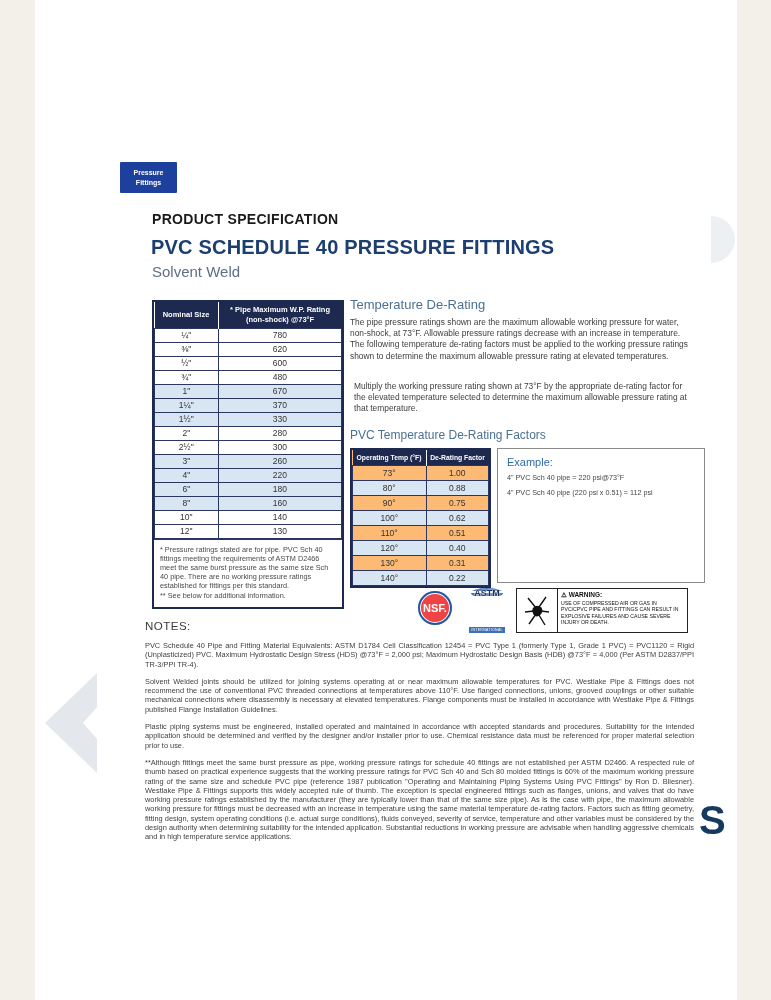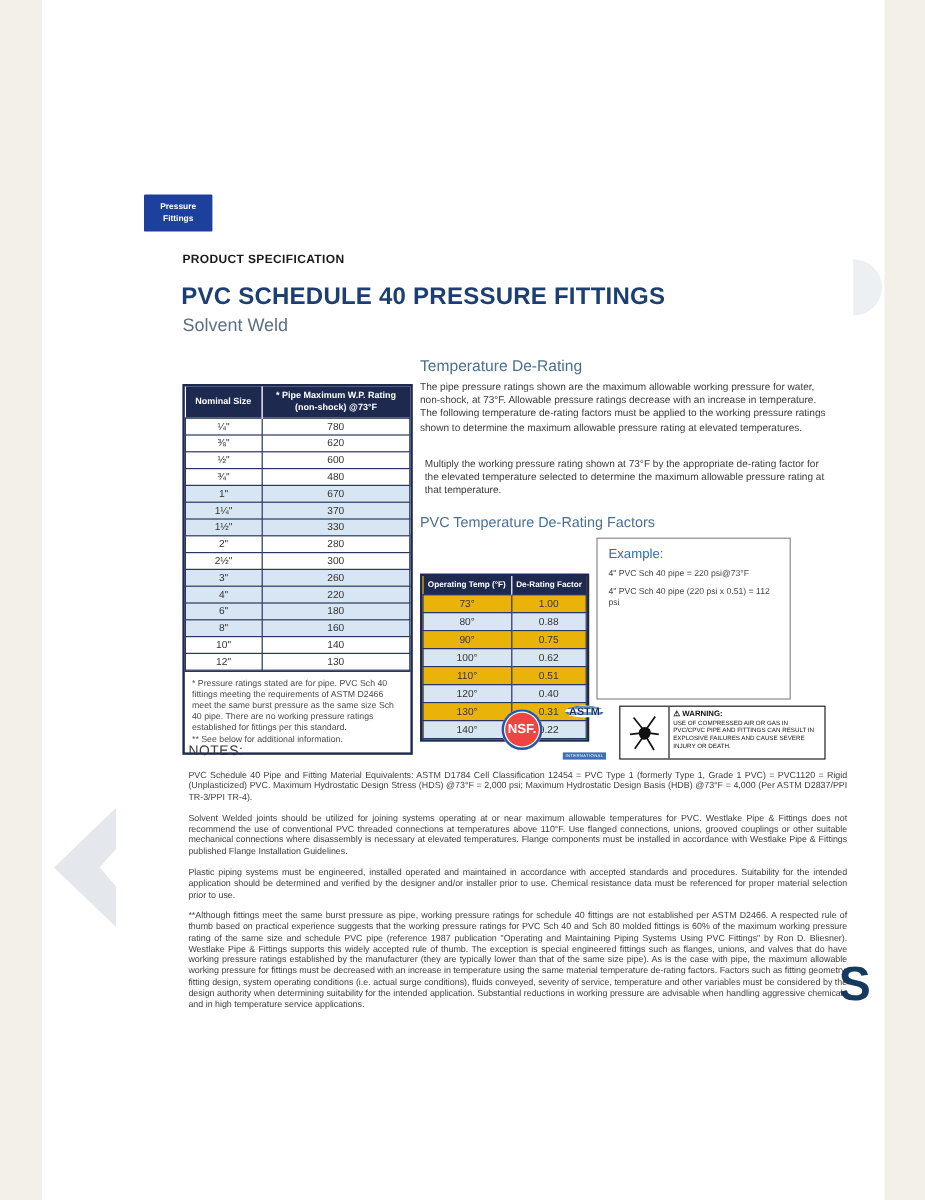--- a/index.html
+++ b/index.html
@@ -13,26 +13,26 @@
   .abs{position:absolute;}
 
   
   .badge{
     left:120px;top:162px;width:57px;height:31px;background:#1e409d;
     color:#fff;font-size:7px;font-weight:bold;line-height:1.35;
     display:flex;flex-direction:column;align-items:center;justify-content:center;
     text-align:center;border-radius:1px;
   }
 
-  .eyebrow{left:152px;top:211px;font-size:10px;font-weight:bold;color:#1a1a1a;letter-spacing:.3px;}
+  .eyebrow{left:152px;top:211px;font-size:14px;font-weight:bold;color:#1a1a1a;letter-spacing:.3px;}
   .title{left:151px;top:236px;font-size:20px;font-weight:bold;color:#1c3e70;letter-spacing:.2px;}
   .subtitle{left:152px;top:263px;font-size:15px;color:#5d7083;}
 
   
-  .ptable-wrap{left:152px;top:300px;width:192px;border:2px solid #1e2950;background:#fff;box-sizing:border-box;margin-top:20px;}
+  .ptable-wrap{left:152px;top:300px;width:192px;border:2px solid #1e2950;background:#fff;box-sizing:border-box;}
   table{border-collapse:collapse;width:100%;}
   .ptable th{
     background:#1e2950;color:#fff;font-size:7.5px;font-weight:bold;
     padding:3px 2px;line-height:1.3;text-align:center;
   }
   .ptable th:first-child{width:34%;border-right:1px solid #fff;}
   .ptable td, .dtable td{
     border:1px solid #2a3560;text-align:center;color:#333;
     font-size:8.5px;height:13px;padding:0 2px;line-height:13px;
   }
@@ -43,30 +43,30 @@
   }
   .ptable-foot div{margin:0 0 1px 0;}
 
   
   .h-blue{color:#4b7192;font-weight:400;}
   .tdr-head{left:350px;top:297px;font-size:13px;}
   .tdr-p1{left:350px;top:317px;width:341px;font-size:8.4px;line-height:11.2px;color:#3d3d3d;}
   .tdr-p2{left:354px;top:381px;width:341px;font-size:8.4px;line-height:11.2px;color:#3d3d3d;}
   .fact-head{left:350px;top:428px;font-size:12px;}
 
-  .dtable-wrap{left:350px;top:448px;width:141px;border:2px solid #1e2950;background:#eab308;box-sizing:border-box;margin-top:30px;}
+  .dtable-wrap{left:350px;top:448px;width:141px;border:2px solid #1e2950;background:#fdba74;box-sizing:border-box;}
   .dtable th{
     background:#1e2950;color:#fff;font-size:6.8px;font-weight:bold;
     padding:4px 1px;text-align:center;
   }
   .dtable th:first-child{border-right:1px solid #fff;}
   .dtable td{height:14px;line-height:14px;}
 
   .example{
-    left:497px;top:448px;width:162px;height:135px;border:1px solid #8a8a8a;
+    left:497px;top:448px;width:208px;height:135px;border:1px solid #8a8a8a;
     box-sizing:border-box;padding:7px 9px;background:#fff;
   }
   .example-h{font-size:11px;color:#2f6bab;margin:0 0 2px 0;}
   .example-lines p{font-size:7.2px;line-height:8.8px;color:#464646;margin:6px 0 0 0;}
 
   
   .nsf{
     left:418px;top:591px;width:34px;height:34px;border-radius:50%;
     background:#ef4444;color:#fff;font-size:11px;font-weight:bold;
     display:flex;align-items:center;justify-content:center;
@@ -84,21 +84,21 @@
   .warnbox{
     left:516px;top:588px;width:172px;height:45px;border:1.5px solid #222;
     background:#fff;box-sizing:border-box;display:flex;
   }
   .warn-graphic{width:40px;border-right:1.5px solid #222;display:flex;align-items:center;justify-content:center;}
   .warn-text{flex:1;padding:2px 3px;}
   .warn-title{font-size:6.5px;font-weight:bold;color:#111;margin:0;}
   .warn-body{font-size:5.2px;line-height:6.4px;color:#111;margin:1px 0 0 0;}
 
   
-  .notes{left:145px;top:620px;width:549px;margin-left:12px;}
+  .notes{left:145px;top:620px;width:549px;}
   .notes-h{font-size:11.5px;color:#3a3a3a;letter-spacing:.5px;margin:0 0 9px 0;}
   .notes-body p{
     font-size:7.4px;line-height:9.3px;color:#3e3e3e;text-align:justify;
     margin:0 0 8px 0;
   }
 
   
   .chevron{left:45px;top:673px;width:52px;height:100px;}
   .halfcircle{
     left:711px;top:216px;width:24px;height:47px;background:#edf0f2;

